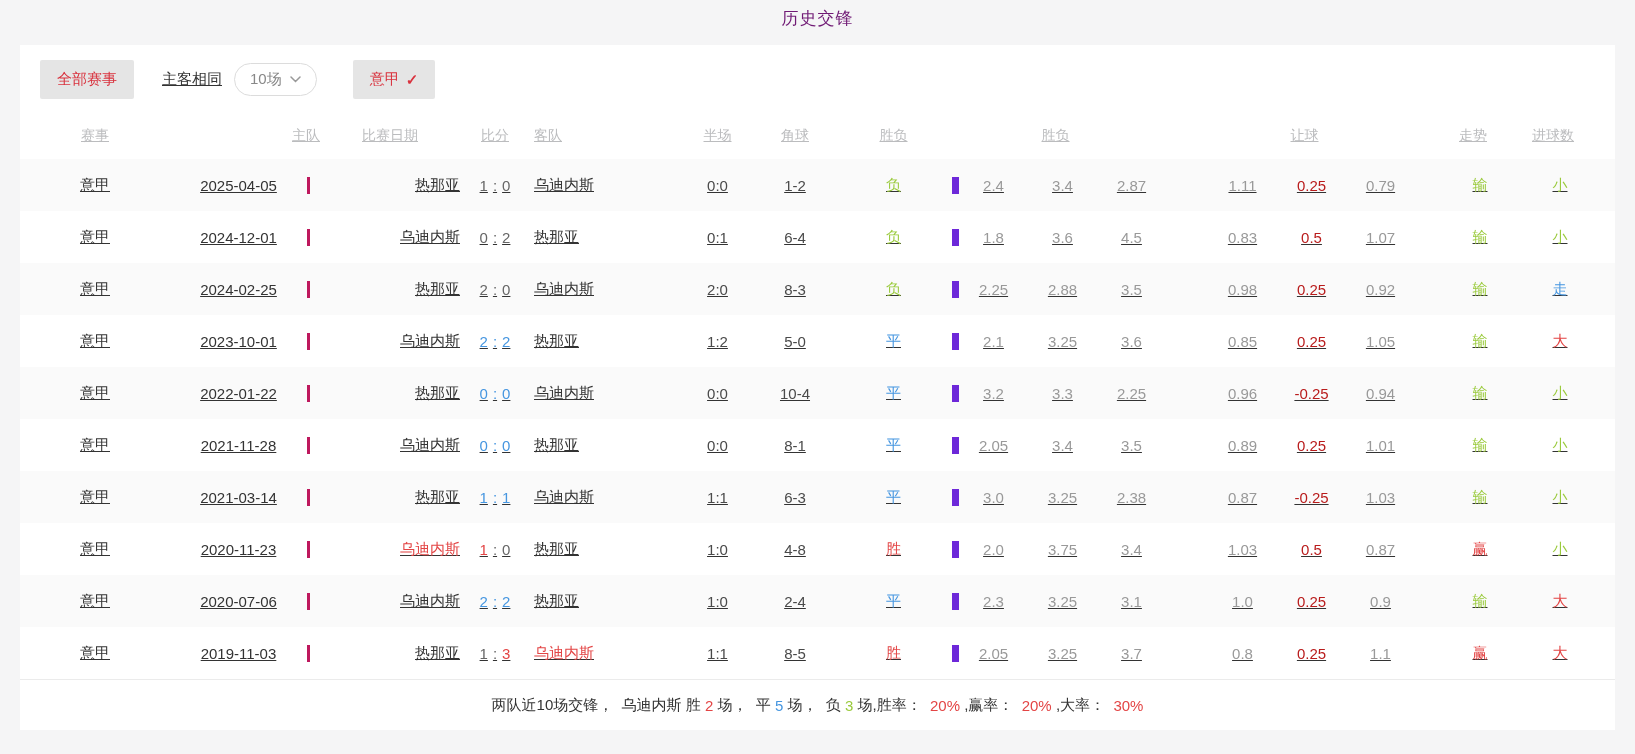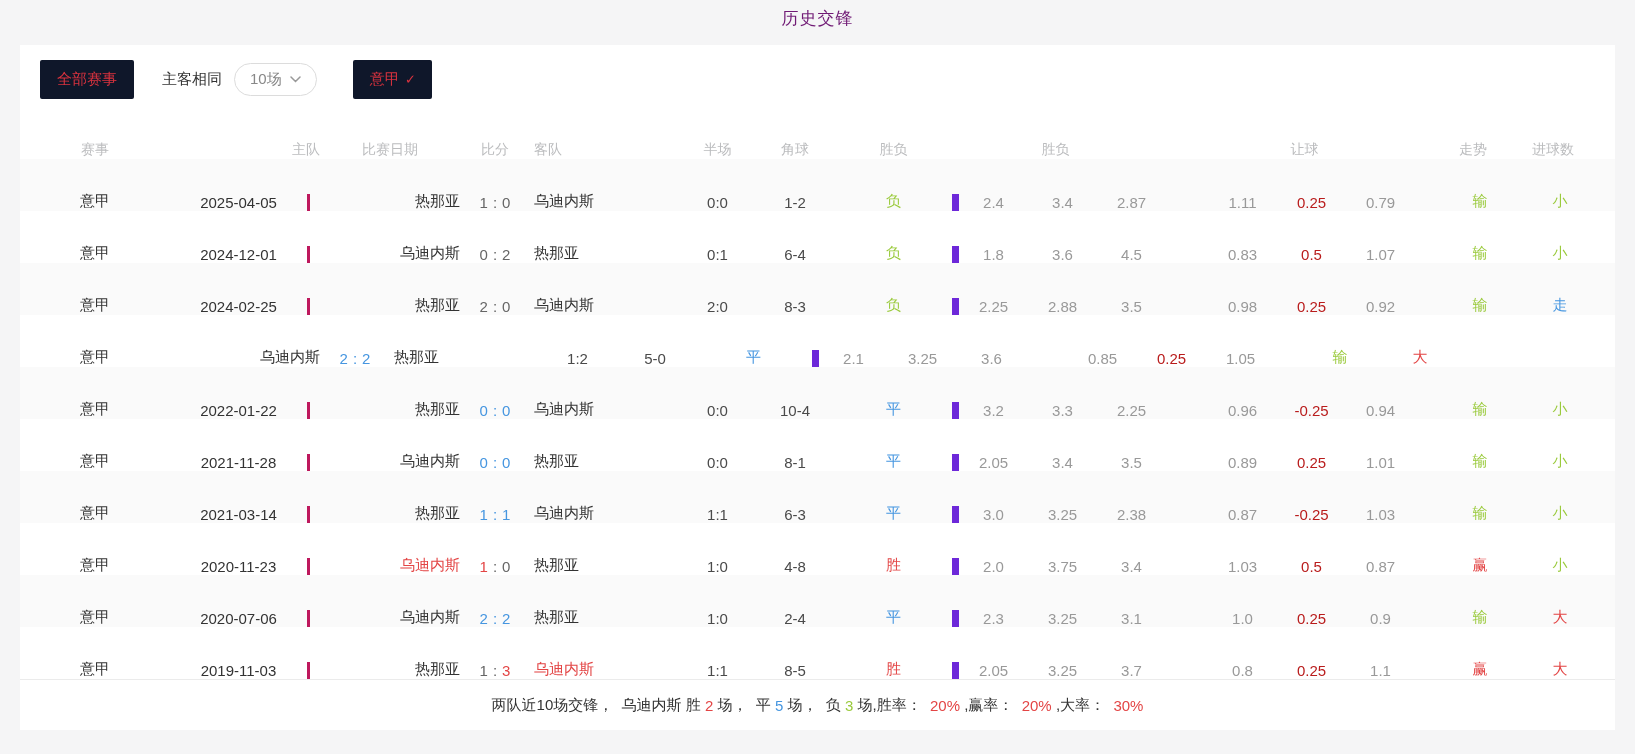--- a/index.html
+++ b/index.html
@@ -17,37 +17,37 @@
   }
   .card{
     margin:0 20px;background:#ffffff;
   }
   
   .filterbar{
     display:flex;align-items:center;
     padding:15px 20px 14px 20px;gap:0;
   }
   .chip{
-    background:#0f172a;border:none;cursor:pointer;
+    background:#e5e5e5;border:none;cursor:pointer;
     font-size:15px;padding:10px 17px;border-radius:2px;
-    font-family:Liberation Mono, monospace;
+    font-family:Liberation Serif, serif;
   }
   .chip.red{color:#d9323e;}
-  .filter-label{font-size:15px;color:#333;margin-left:28px;}
+  .filter-label{font-size:15px;color:#333;margin-left:28px;text-decoration:underline;}
   .select-pill{
     margin-left:12px;display:inline-flex;align-items:center;gap:8px;
     border:1px solid #dcdcdc;border-radius:17px;
     padding:6px 15px;font-size:15px;color:#888;cursor:pointer;background:#fff;
   }
   .chev{width:11px;height:7px;display:inline-block;}
   .chev svg{display:block;}
   .league-chip{margin-left:36px;display:inline-flex;align-items:center;gap:6px;}
   .checkmark{color:#d9323e;font-size:15px;font-weight:bold;}
   
-  .thead,.row{display:flex;align-items:flex-end;}
+  .thead,.row{display:flex;align-items:center;text-decoration:underline;}
   .thead{height:46px;font-size:14px;color:#bbbcbe;}
   .row{height:52px;font-size:15px;}
   .row:nth-child(odd){background:#fafafa;}
   .cell{display:flex;align-items:center;justify-content:center;box-sizing:border-box;}
   .c-league{width:150px;}
   .c-date{width:140px;}
   .row .c-date{border-right:3px solid #be185d;}
   .c-home{width:150px;justify-content:flex-end;}
   .c-score{width:70px;gap:5px;}
   .c-away{width:150px;justify-content:flex-start;padding-left:4px;}
@@ -192,20 +192,21 @@
         <div class="group group-handicap">
           <div class="cell c-odd num">0.98</div>
           <div class="cell c-odd num-mid">0.25</div>
           <div class="cell c-odd num">0.92</div>
         </div>
         <div class="cell c-trend t-green">输</div>
         <div class="cell c-goals t-blue">走</div>
       </div>
       <div class="row">
         <div class="cell c-league t-dark">意甲</div>
+        <div class="cell c-date t-dark">2023-10-01</div>
         <div class="cell c-home t-dark">乌迪内斯</div>
         <div class="cell c-score">
           <span class="t-blue">2</span>
           <span class="t-blue">:</span>
           <span class="t-blue">2</span>
         </div>
         <div class="cell c-away t-dark">热那亚</div>
         <div class="cell c-half halfcorner">1:2</div>
         <div class="cell c-corner halfcorner">5-0</div>
         <div class="cell c-result t-blue">平</div>

